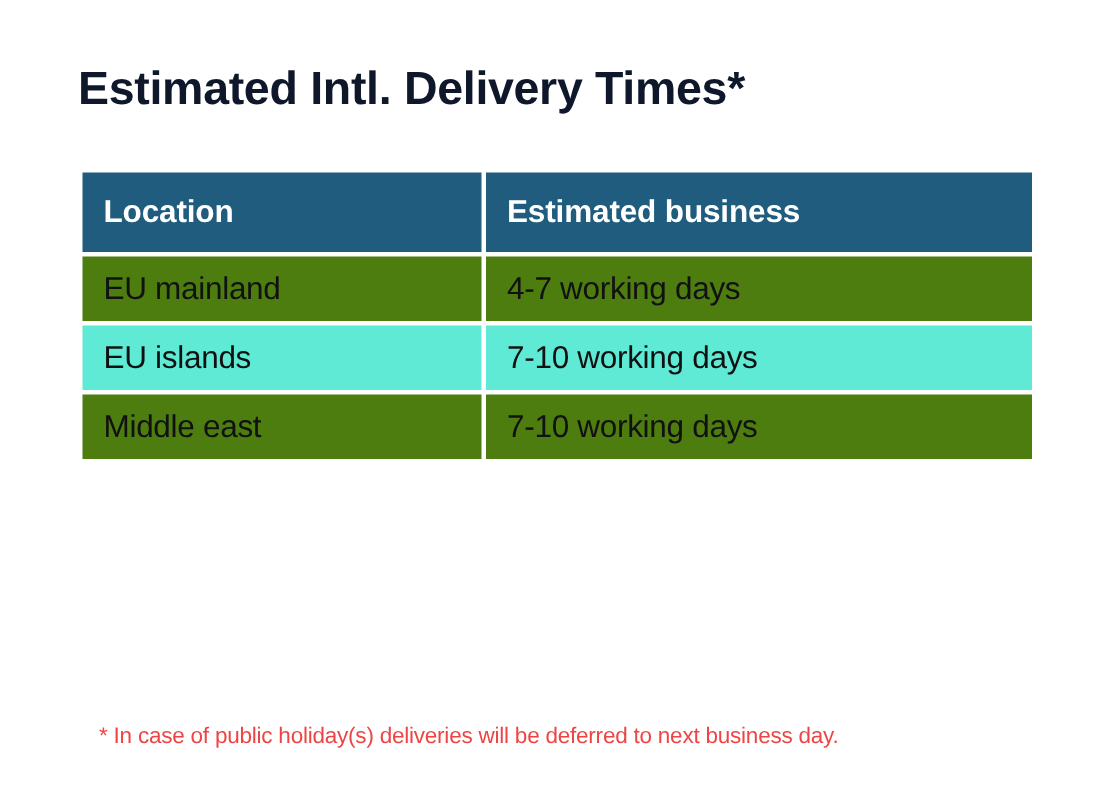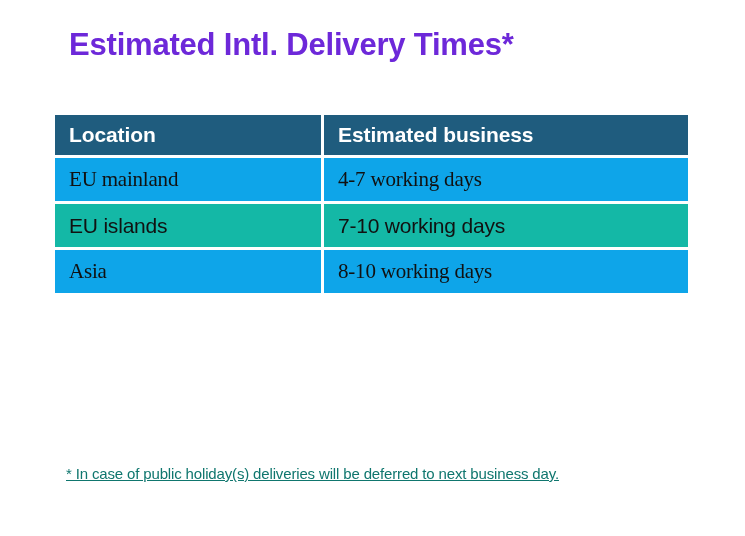--- a/index.html
+++ b/index.html
@@ -15,28 +15,27 @@
   }
   .page {
     position: relative;
     width: 745px;
     height: 536px;
     background: #ffffff;
   }
   .page-title {
     position: absolute;
     left: 52px;
-    top: 26px;
+    top: 40px;
     font-size: 31px;
     font-weight: 700;
     letter-spacing: -0.2px;
-    color: #6d28d9;
+    color: #0f172a;
     white-space: nowrap;
     line-height: 38px;
-    margin-left: 17px;
   }
   .delivery-table {
     position: absolute;
     left: 52px;
     top: 112px;
     width: 639px;
     border-collapse: separate;
     border-spacing: 3px 3px;
     table-layout: fixed;
   }
@@ -49,46 +48,44 @@
     font-weight: 400;
   }
   .col-location { width: 266px; }
   .col-delivery { width: 364px; }
 
   .delivery-table thead th {
     background: #1F5C7E;
     color: #ffffff;
     font-size: 21px;
     font-weight: 700;
-    height: 40px;
+    height: 53px;
     letter-spacing: -0.1px;
   }
   .delivery-table tbody td {
     height: 43px;
     font-size: 21px;
     color: #111111;
     letter-spacing: -0.2px;
   }
   .delivery-table tbody tr.row-odd td {
-    background: #0ea5e9;
-    font-family: Liberation Serif, serif;
+    background: #4d7c0f;
   }
   .delivery-table tbody tr.row-even td {
-    background: #14b8a6;
+    background: #5eead4;
     margin-top: 20px;
   }
   .footnote {
     position: absolute;
     left: 66px;
-    top: 465px;
+    top: 482px;
     font-size: 15px;
-    color: #0f766e;
+    color: #ef4444;
     letter-spacing: -0.15px;
     white-space: nowrap;
-    text-decoration: underline;
   }
 </style>
 </head>
 <body>
 
 <div class="page">
 
   <div class="page-title">Estimated Intl. Delivery Times*</div>
 
   <table class="delivery-table">
@@ -105,21 +102,21 @@
     <tbody>
       <tr class="row-odd">
         <td>EU mainland</td>
         <td>4-7 working days</td>
       </tr>
       <tr class="row-even">
         <td>EU islands</td>
         <td>7-10 working days</td>
       </tr>
       <tr class="row-odd">
-        <td>Asia</td>
-        <td>8-10 working days</td>
+        <td>Middle east</td>
+        <td>7-10 working days</td>
       </tr>
     </tbody>
   </table>
 
   <div class="footnote">* In case of public holiday(s) deliveries will be deferred to next business day.</div>
 
 </div>
 
 </body></html>

